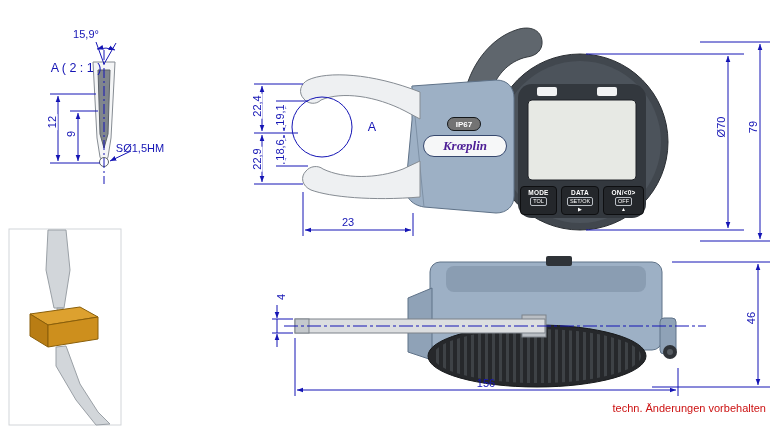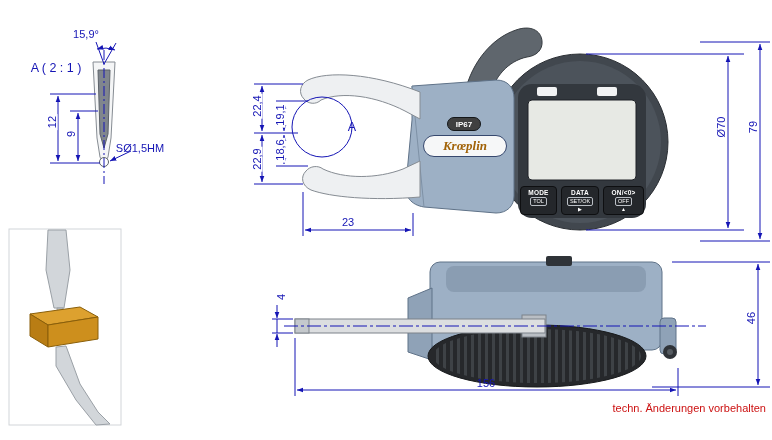--- a/index.html
+++ b/index.html
@@ -4,31 +4,31 @@
 <style>
   * { margin:0; padding:0; box-sizing:border-box; }
   html,body { background:#ffffff; font-family:"Liberation Sans", sans-serif; }
   .canvas { position:relative; width:772px; height:440px; background:#ffffff; overflow:hidden; }
   svg.art { position:absolute; left:0; top:0; }
 
   .lbl { position:absolute; transform:translate(-50%,-50%); font-size:11px; color:#1515b5;
          white-space:nowrap; line-height:1; }
   .lbl.rot { transform:translate(-50%,-50%) rotate(-90deg); }
   .lbl.bg  { background:#ffffff; padding:0 2px; }
-  .lbl.big { font-size:12.5px; }
+  .lbl.big { font-size:12.5px;margin-left:20px; }
 
   .note { position:absolute; right:6px; top:402px; font-size:11px; color:#cc1111; white-space:nowrap; }
 
-  .ip-badge { position:absolute; left:447px; top:117px; width:34px; height:14px; background:#404040;
+  .ip-badge { position:absolute; left:447px; top:117px; width:34px; height:14px; background:#737373;
               border:1px solid #14171a; border-radius:7px; color:#fff; font-size:8px; font-weight:bold;
               display:flex; align-items:center; justify-content:center; }
   .brand-pill { position:absolute; left:423px; top:135px; width:84px; height:22px; background:#f6f7f8;
                 border:1px solid #36486e; border-radius:11px; display:flex; align-items:center; justify-content:center; }
   .brand-pill span { font-family:"Liberation Serif", serif; font-style:italic; font-weight:bold;
-                     font-size:13px; color:#a16207; }
+                     font-size:13px; color:#4c1d95; }
 
   .btn { position:absolute; top:186px; height:29px; background:#24272b; border:1px solid #0e0f11;
          border-radius:4px; color:#fff; display:flex; flex-direction:column; align-items:center;
          justify-content:center; gap:1px; }
   .bt { font-size:6.5px; font-weight:bold; letter-spacing:0.2px; }
   .bs { font-size:5.5px; border:1px solid #b9bec4; border-radius:2px; padding:0 2px; line-height:1.3; }
   .ba { font-size:5px; line-height:1; min-height:5px; }
 </style>
 </head>
 <body>

